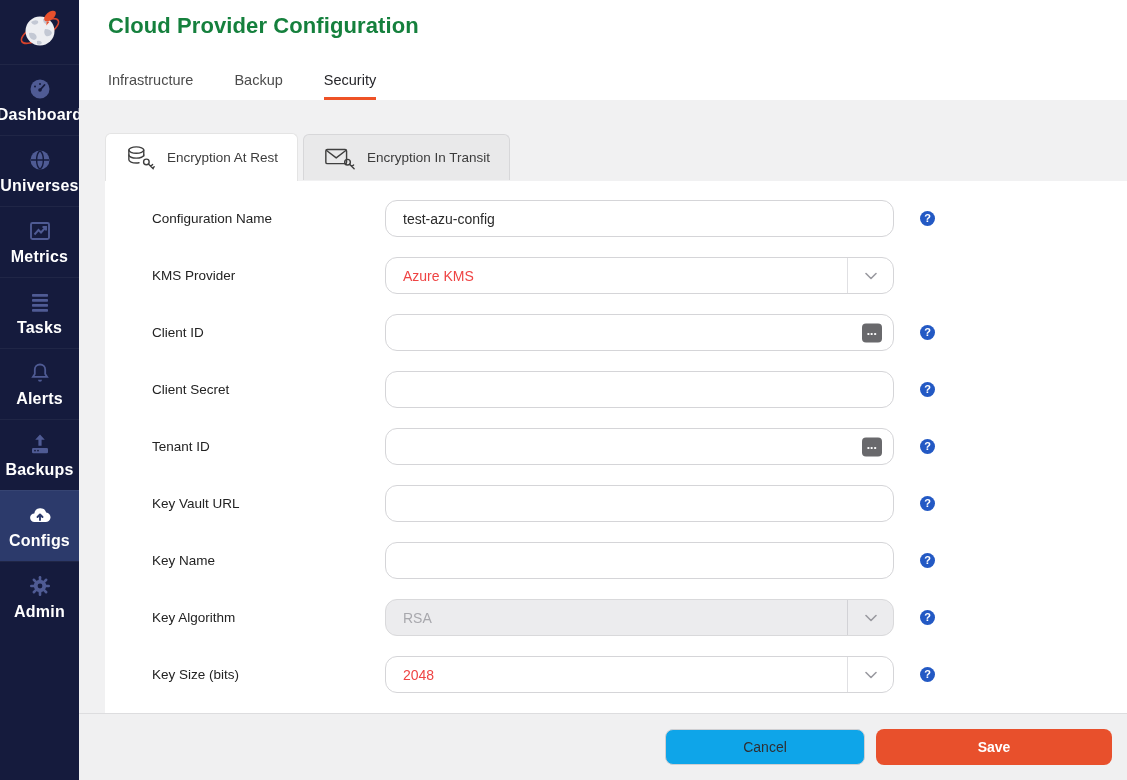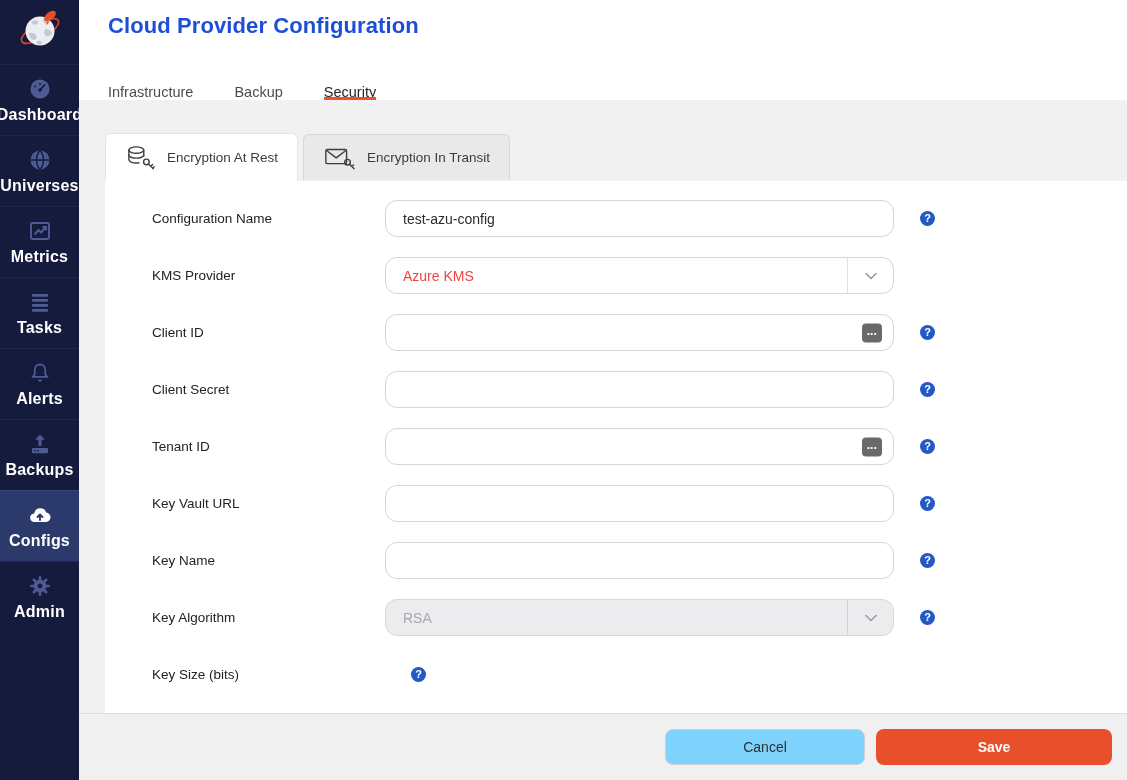--- a/index.html
+++ b/index.html
@@ -14,23 +14,23 @@
               justify-content:center; gap:5px; cursor:pointer; border-top:1px solid rgba(255,255,255,0.05); }
   .nav-icon { color:#4f5b94; height:24px; }
   .nav-icon svg { width:24px; height:24px; display:block; }
   .nav-label { font-size:16px; font-weight:700; color:#fff; letter-spacing:.2px; }
   .nav-item.active { --cut:#2c3a6b; background:#2c3a6b; }
   .nav-item.active .nav-icon { color:#fff; }
 
   
   .main { flex:1; display:flex; flex-direction:column; min-width:0; }
   .header { height:100px; background:#fff; padding-left:29px; position:relative; flex-shrink:0; }
-  .page-title { font-size:22px; font-weight:700; color:#1d4ed8; padding-top:13px; letter-spacing:.1px; }
+  .page-title { font-size:22px; font-weight:700; color:#15803d; padding-top:13px; letter-spacing:.1px; }
   .header-tabs { position:absolute; bottom:0; left:29px; display:flex; gap:41px; }
-  .h-tab { font-size:14.5px; color:#4c4c4c; position:relative; cursor:pointer;text-align:center; }
+  .h-tab { font-size:14.5px; color:#4c4c4c; padding-bottom:12px; position:relative; cursor:pointer;text-align:center; }
   .h-tab.active { color:#26262a; }
   .h-tab.active::after { content:""; position:absolute; left:0; right:0; bottom:0; height:3px; background:#ee5226; }
 
   
   .content { flex:1; background:#f1f1f2; padding-left:26px; position:relative; }
   .subtabs { display:flex; margin-top:33px; align-items:center; }
   .subtab { height:48px; display:flex; align-items:center; gap:11px; padding:0 19px;
             font-size:13.5px; color:#3c3c3c; cursor:pointer; border-radius:6px 6px 0 0; }
   .subtab .tab-icon svg { display:block; }
   .subtab.active { background:#fff; border:1px solid #e4e4e4; border-bottom:none; }
@@ -57,21 +57,21 @@
   .help-badge { width:15px; height:15px; border-radius:50%; background:#2359c4; color:#fff; font-size:11px;
                 font-weight:700; display:flex; align-items:center; justify-content:center; margin-left:26px;
                 cursor:pointer; flex-shrink:0; line-height:1; }
 
   
   .footer-bar { position:absolute; left:0; right:0; bottom:0; height:67px; background:#f0f0f1;
                 border-top:1px solid #dddddf; display:flex; align-items:center; justify-content:flex-end;
                 padding-right:15px; gap:11px; }
   .btn { height:36px; border-radius:8px; font-size:14px; display:flex; align-items:center;
          justify-content:center; cursor:pointer; font-family:inherit; }
-  .btn-cancel { width:200px; background:#7dd3fc; border:1px solid #cfcfd2; color:#2f2f33; }
+  .btn-cancel { width:200px; background:#0ea5e9; border:1px solid #cfcfd2; color:#2f2f33; }
   .btn-save { width:236px; background:#e8502c; border:none; color:#fff; font-weight:700; }
 </style>
 </head>
 <body>
 
 <div class="app">
 
   <aside class="sidebar">
     <div class="logo">
       <span>
@@ -309,20 +309,31 @@
       <span class="chevron">
         <svg width="12" height="8" viewBox="0 0 12 8">
                     <polyline points="1,1.5 6,6.5 11,1.5" fill="none" stroke="#9a9aa0" stroke-width="1.6" stroke-linecap="round" stroke-linejoin="round"></polyline>
                   </svg>
       </span>
     </div>
     <span class="help-badge">?</span>
   </div>
             <div class="form-row">
     <label class="f-label">Key Size (bits)</label>
+    <div class="f-control select">
+
+      <span class="f-value">2048</span>
+
+      <span class="sel-divider"></span>
+      <span class="chevron">
+        <svg width="12" height="8" viewBox="0 0 12 8">
+                    <polyline points="1,1.5 6,6.5 11,1.5" fill="none" stroke="#9a9aa0" stroke-width="1.6" stroke-linecap="round" stroke-linejoin="round"></polyline>
+                  </svg>
+      </span>
+    </div>
     <span class="help-badge">?</span>
   </div>
           </div>
       </div>
 
       <div class="footer-bar">
         <button class="btn btn-cancel">Cancel</button>
         <button class="btn btn-save">Save</button>
       </div>
 

